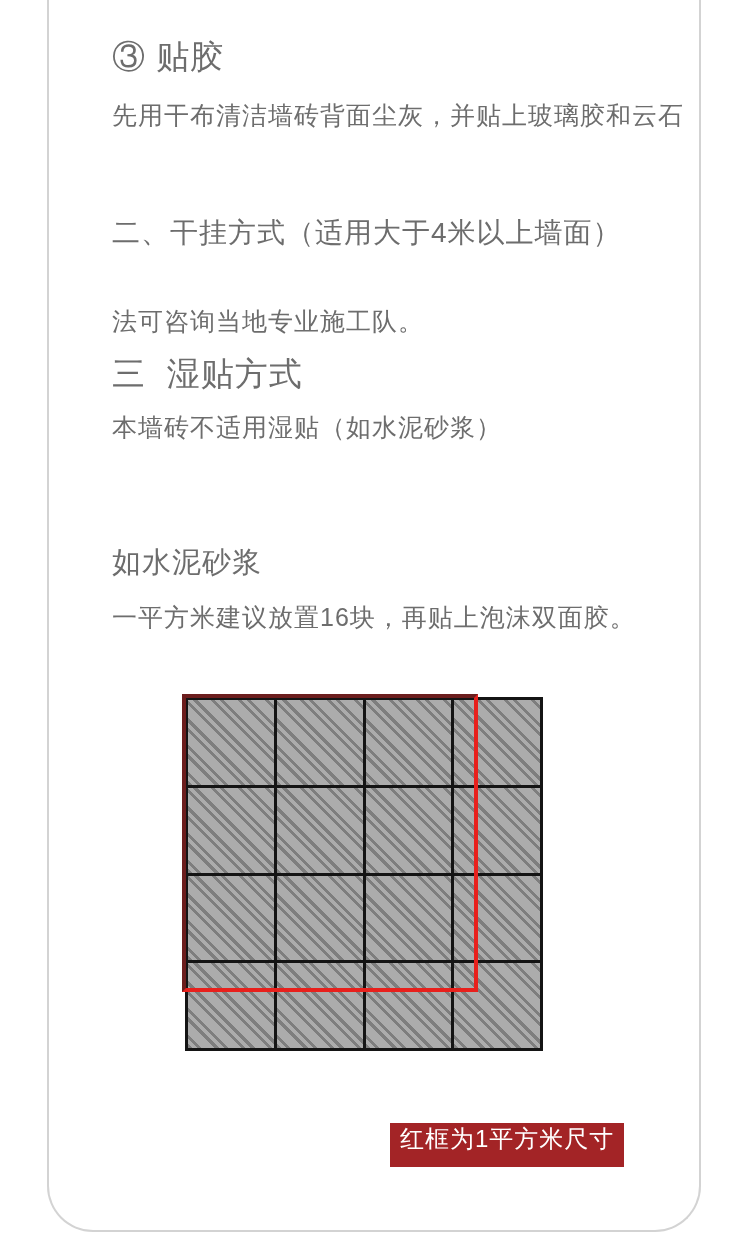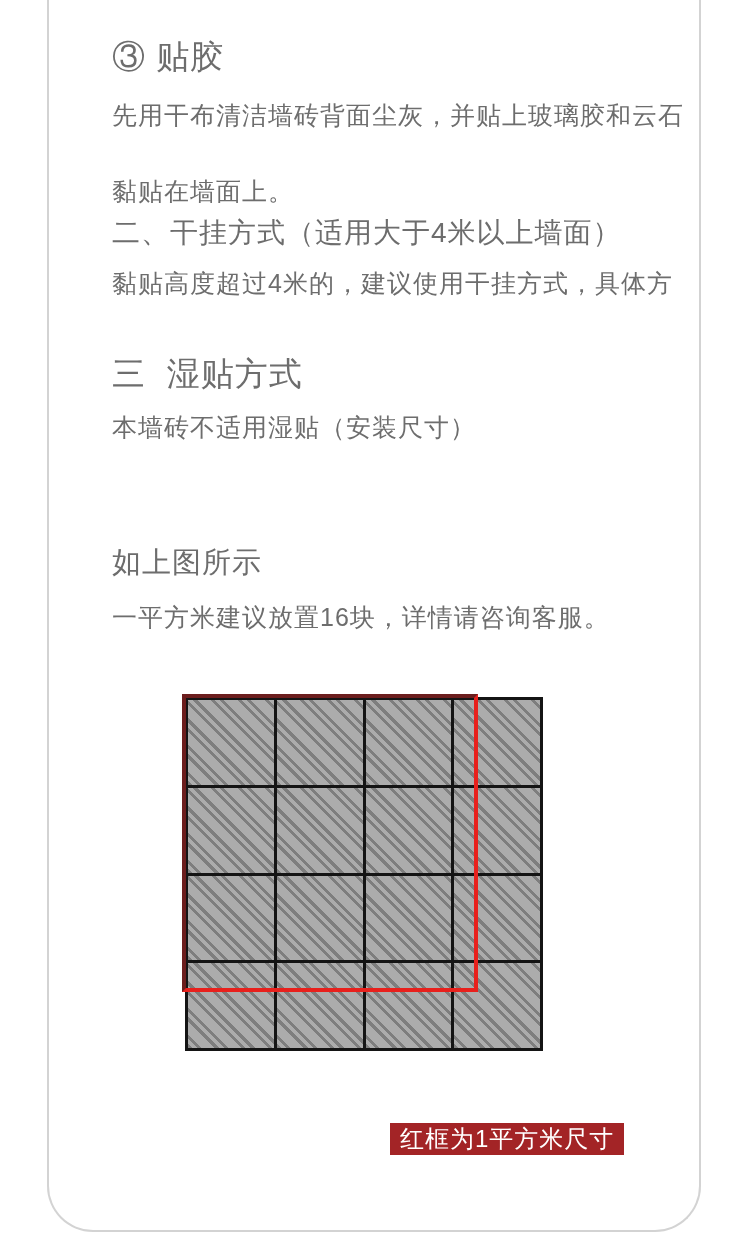--- a/index.html
+++ b/index.html
@@ -58,48 +58,48 @@
     width:296px; height:298px;
     box-sizing:border-box;
     border:4px solid var(--frame-red, #e8201c);
     border-top-color:var(--frame-dark, #6c1d1d);
     border-left-color:var(--frame-dark, #6c1d1d);
   }
 
   
   .badge {
     position:absolute; left:390px; top:1123px;
-    height:32px; line-height:32px;
+    height:44px; line-height:32px;
     padding:0 10px;
     background:var(--badge-bg, #a32426);
     color:var(--badge-text, #ffffff);
     font-size:24px; letter-spacing:1px;
     white-space:nowrap;
   }
 </style>
 </head>
 <body>
 
 <div class="card"></div>
 
 <div class="txt heading" id="step3-title">③ 贴胶</div>
 
-<div class="txt para" id="step3-body"><span class="ln">先用干布清洁墙砖背面尘灰，并贴上玻璃胶和云石</span><br><br><span class="ln">黏贴在墙面上。</span></div>
+<div class="txt para" id="step3-body"><span class="ln">先用干布清洁墙砖背面尘灰，并贴上玻璃胶和云石</span><br><br></div>
 
 <div class="txt heading" id="sec2-title">二、干挂方式（适用大于4米以上墙面）</div>
 
-<div class="txt para" id="sec2-body"><span class="ln">黏贴高度超过4米的，建议使用干挂方式，具体方</span><br></div>
+<div class="txt para" id="sec2-body"><br><span class="ln">法可咨询当地专业施工队。</span></div>
 
 <div class="txt heading" id="sec3-title">三 湿贴方式</div>
 
-<div class="txt para" id="sec3-body"><span class="ln">本墙砖不适用湿贴（安装尺寸）</span></div>
+<div class="txt para" id="sec3-body"><span class="ln">本墙砖不适用湿贴（如水泥砂浆）</span></div>
 
-<div class="txt heading" id="install-title">如上图所示</div>
+<div class="txt heading" id="install-title">如水泥砂浆</div>
 
-<div class="txt para" id="install-body"><span class="ln">一平方米建议放置16块，详情请咨询客服。</span></div>
+<div class="txt para" id="install-body"><span class="ln">一平方米建议放置16块，再贴上泡沫双面胶。</span></div>
 
 <div class="grid">
   <div class="tile"></div>
     <div class="tile"></div>
     <div class="tile"></div>
     <div class="tile"></div>
     <div class="tile"></div>
     <div class="tile"></div>
     <div class="tile"></div>
     <div class="tile"></div>

